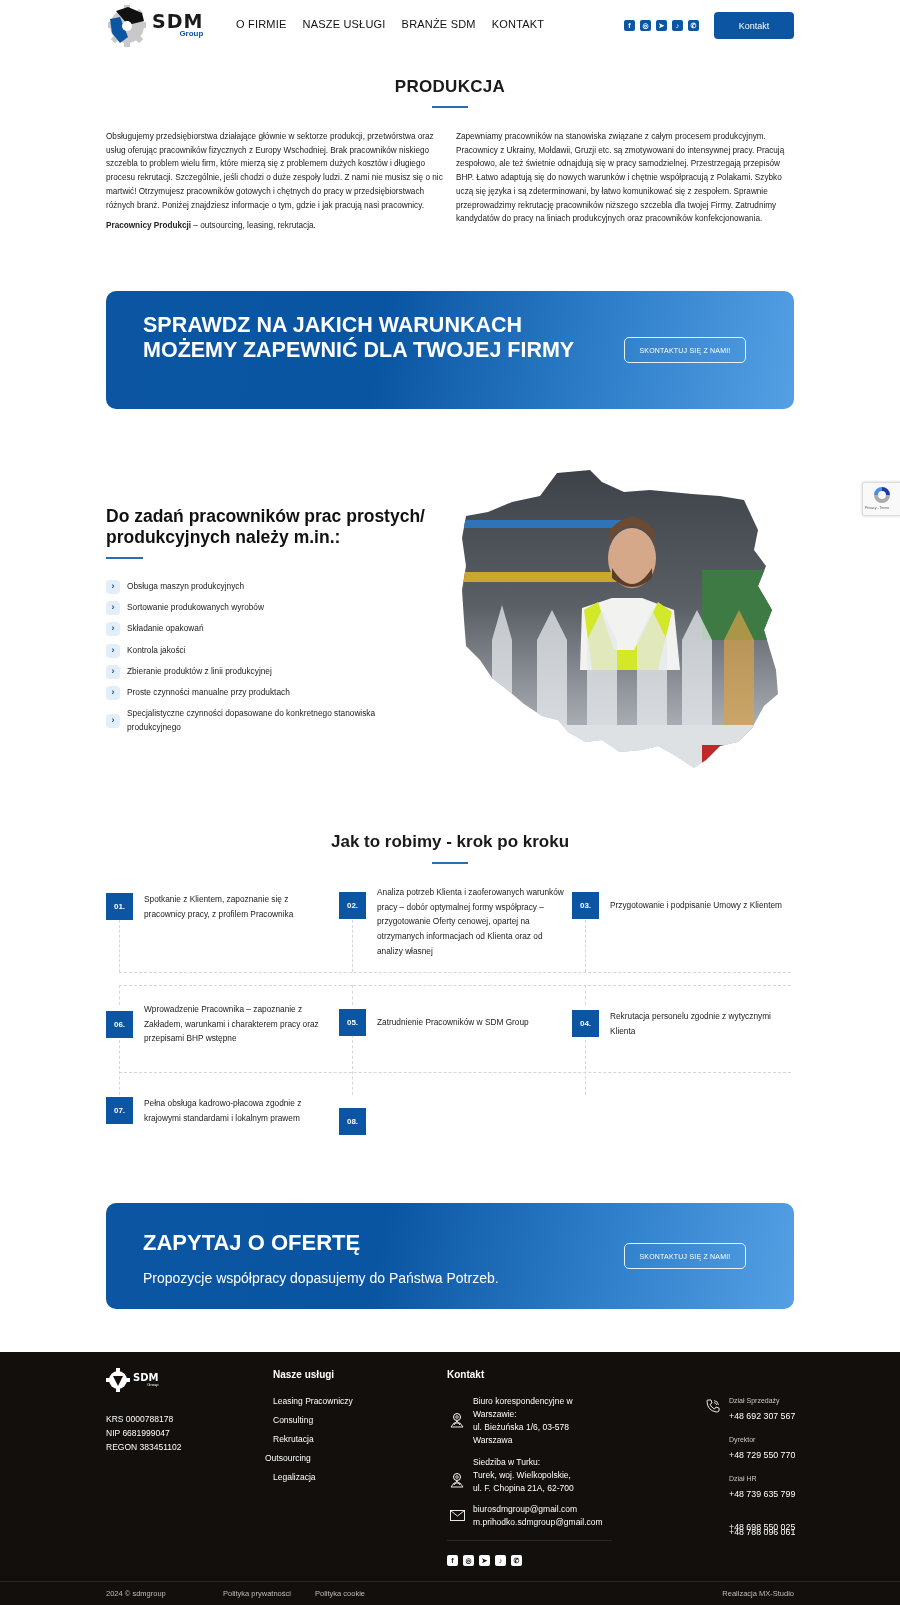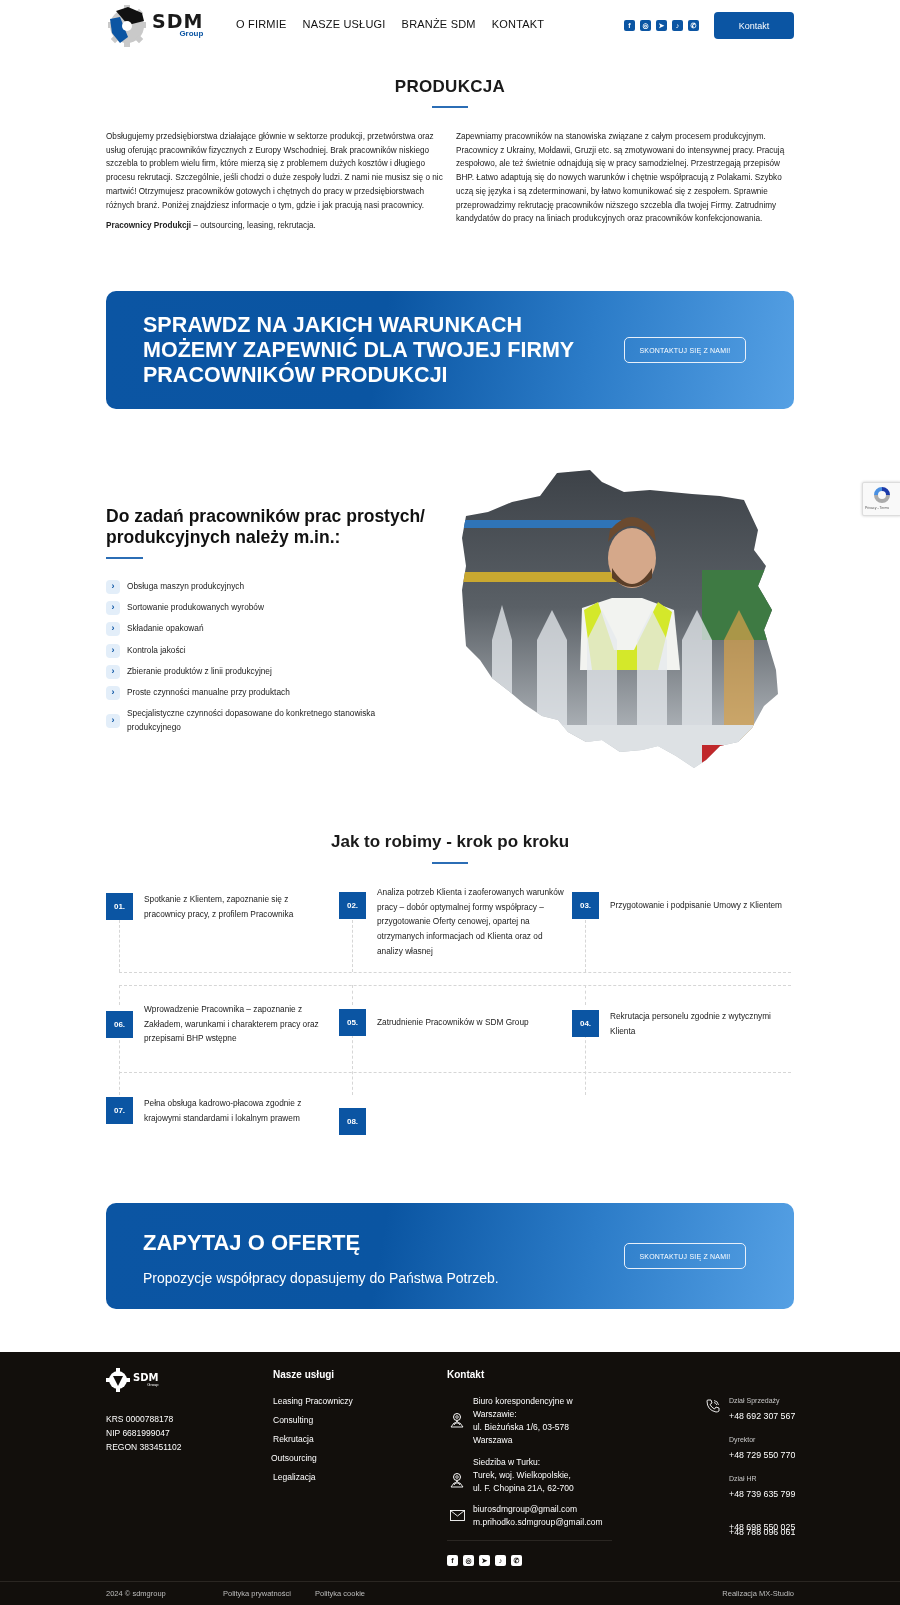--- a/index.html
+++ b/index.html
@@ -99,21 +99,20 @@
   <div class="para" style="left:106px;top:130px;width:340px">
     <p>Obsługujemy przedsiębiorstwa działające głównie w sektorze produkcji, przetwórstwa oraz usług oferując pracowników fizycznych z Europy Wschodniej. Brak pracowników niskiego szczebla to problem wielu firm, które mierzą się z problemem dużych kosztów i długiego procesu rekrutacji. Szczególnie, jeśli chodzi o duże zespoły ludzi. Z nami nie musisz się o nic martwić! Otrzymujesz pracowników gotowych i chętnych do pracy w przedsiębiorstwach różnych branż. Poniżej znajdziesz informacje o tym, gdzie i jak pracują nasi pracownicy.</p>
     <p style="margin-top:7px"><b>Pracownicy Produkcji</b><span> – outsourcing, leasing, rekrutacja.</span></p>
   </div>
   <div class="para" style="left:456px;top:130px;width:340px">Zapewniamy pracowników na stanowiska związane z całym procesem produkcyjnym. Pracownicy z Ukrainy, Mołdawii, Gruzji etc. są zmotywowani do intensywnej pracy. Pracują zespołowo, ale też świetnie odnajdują się w pracy samodzielnej. Przestrzegają przepisów BHP. Łatwo adaptują się do nowych warunków i chętnie współpracują z Polakami. Szybko uczą się języka i są zdeterminowani, by łatwo komunikować się z zespołem. Sprawnie przeprowadzimy rekrutację pracowników niższego szczebla dla twojej Firmy. Zatrudnimy kandydatów do pracy na liniach produkcyjnych oraz pracowników konfekcjonowania.</div>
 
   <div class="banner" style="top:291px;height:118px">
     <div class="banner-title" style="left:37px;top:22px;font-size:21.5px">
       <div>SPRAWDZ NA JAKICH WARUNKACH</div>
       <div>MOŻEMY ZAPEWNIĆ DLA TWOJEJ FIRMY</div>
-      <div>PRACOWNIKÓW PRODUKCJI</div>
     </div>
     <div class="outline-btn" style="left:518px;top:46px;width:122px;height:26px">SKONTAKTUJ SIĘ Z NAMI!</div>
   </div>
 
   <div class="tasks-title">
     <div>Do zadań pracowników prac prostych/</div>
     <div>produkcyjnych należy m.in.:</div>
   </div>
   <div class="underline" style="left:106px;top:557px;width:37px"></div>
 
@@ -256,21 +255,21 @@
     <div class="f-text" style="left:106px;top:60px">
       <div>KRS 0000788178</div>
       <div>NIP 6681999047</div>
       <div>REGON 383451102</div>
     </div>
 
     <div class="f-col-title" style="left:273px;top:17px">Nasze usługi</div>
     <a class="f-link" style="left:273px;top:44px">Leasing Pracowniczy</a>
     <a class="f-link" style="left:273px;top:63px">Consulting</a>
     <a class="f-link" style="left:273px;top:82px">Rekrutacja</a>
-    <a class="f-link" style="left:271px;top:101px">Outsourcing</a>
+    <a class="f-link" style="left:265px;top:101px">Outsourcing</a>
     <a class="f-link" style="left:273px;top:120px">Legalizacja</a>
 
     <div class="f-col-title" style="left:447px;top:17px">Kontakt</div>
 
     <svg style="position:absolute;left:450px;top:60px" width="14" height="16" viewBox="0 0 14 16">
       <circle cx="7" cy="5" r="3.5" fill="none" stroke="#fff" stroke-width="1"></circle>
         <circle cx="7" cy="5" r="1.3" fill="none" stroke="#fff" stroke-width=".8"></circle>
       <path d="M7 9 L4 13 M7 9 L10 13 M1 15 L4 11 L10 11 L13 15 Z" fill="none" stroke="#fff" stroke-width=".9"></path>
     </svg>
     <div class="f-text" style="left:473px;top:43px;line-height:13px">

